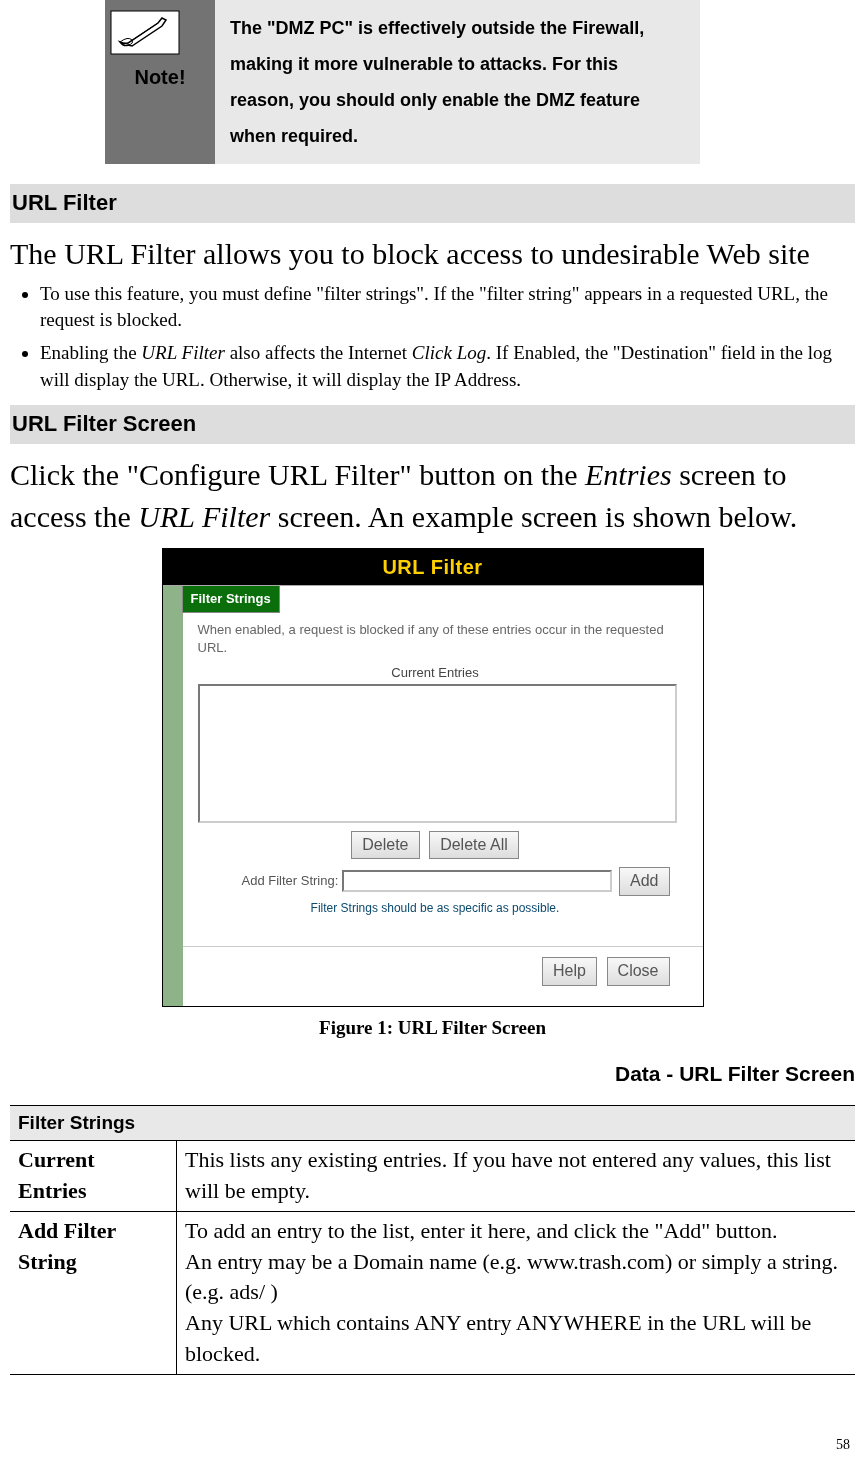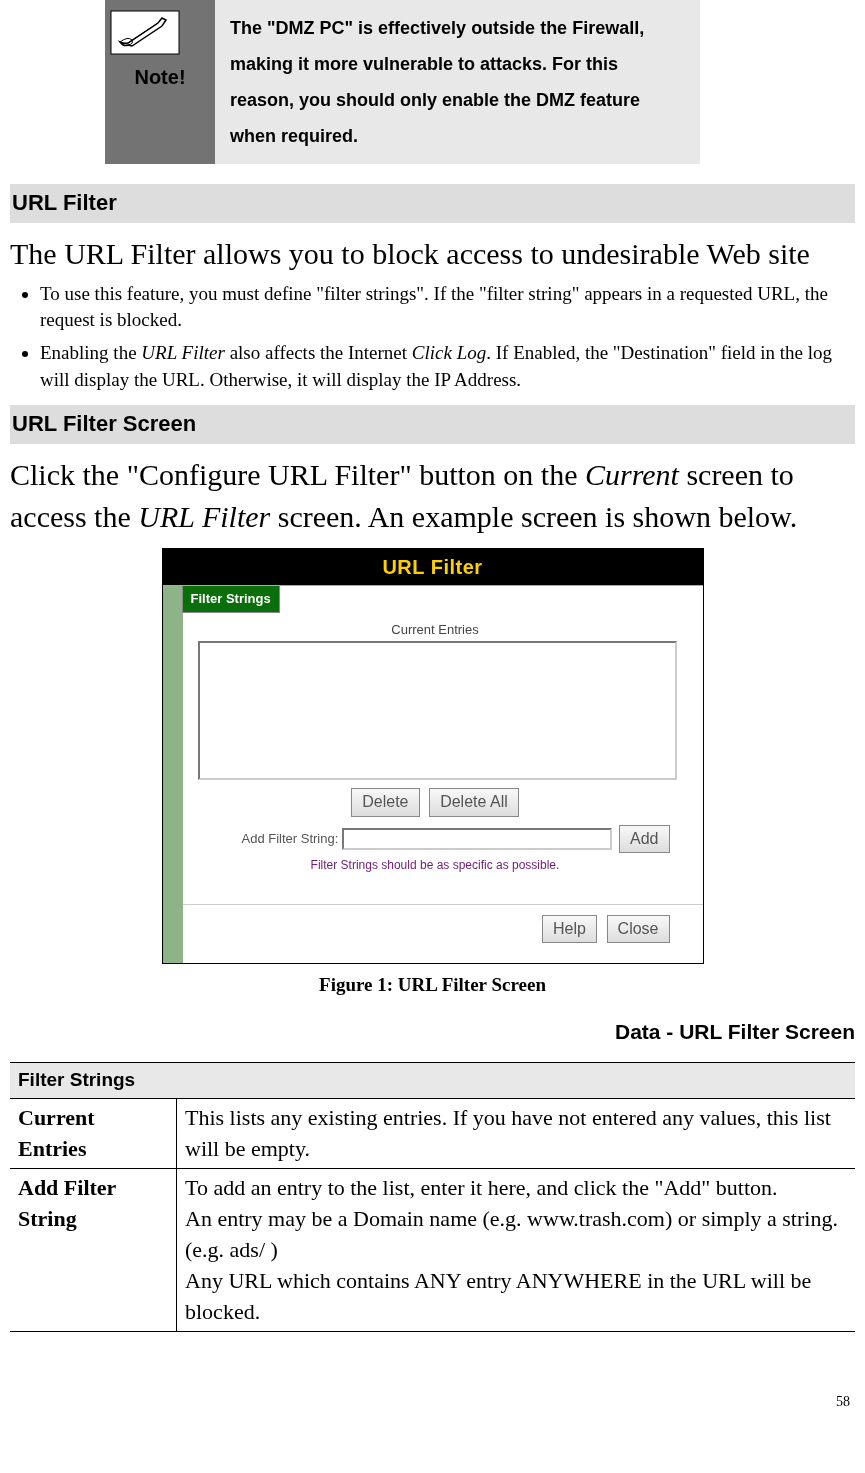--- a/index.html
+++ b/index.html
@@ -157,21 +157,21 @@
     }
     .text-input {
       flex: 1;
       border: 2px inset #ccc;
       height: 18px;
       background: #fff;
     }
     .hint {
       text-align: center;
       font-size: 12px;
-      color: #701a75;
+      color: #0c4a6e;
       margin-bottom: 15px;
     }
     .close-row {
       text-align: right;
       padding: 10px 30px 20px 0;
       border-top: 1px solid #ccc;
     }
     .figure-caption {
       text-align: center;
       font-family: "Times New Roman", Times, serif;
@@ -238,30 +238,31 @@
 
 <div class="section-header">URL Filter</div>
 <p class="body-text">The URL Filter allows you to block access to undesirable Web site</p>
 <ul>
   <li><span>To use this feature, you must define "filter strings". If the "filter string" appears in a requested URL, the request is blocked.</span></li>
   <li>Enabling the <span class="italic">URL Filter</span> also affects the Internet <span class="italic">Click Log</span>. If Enabled, the "Destination" field in the log will display the URL. Otherwise, it will display the IP Address.</li>
 </ul>
 
 <div class="section-header">URL Filter Screen</div>
 <p class="body-text">
-  <span>Click the "Configure URL Filter" button on the </span><span class="italic">Current</span><span> screen to access the </span><span class="italic">URL Filter</span><span> screen. An example screen is shown below.</span>
+  <span>Click the "Configure URL Filter" button on the </span><span class="italic">Entries</span><span> screen to access the </span><span class="italic">URL Filter</span><span> screen. An example screen is shown below.</span>
 </p>
 
 <div class="figure-wrap">
   <div class="figure-title">URL Filter</div>
   <div class="figure-body">
     <div class="figure-side"></div>
     <div class="figure-main">
       <div class="tab-header">Filter Strings</div>
       <div class="figure-inner">
+        <div class="figure-desc">When enabled, a request is blocked if any of these entries occur in the requested URL.</div>
         <div class="entries-label">Current Entries</div>
         <div class="entries-box"></div>
         <div class="btn-row">
           <span class="btn">Delete</span>
           <span class="btn">Delete All</span>
         </div>
         <div class="add-row">
           <span class="add-label">Add Filter String:</span>
           <span class="text-input"></span>
           <span class="btn">Add</span>

